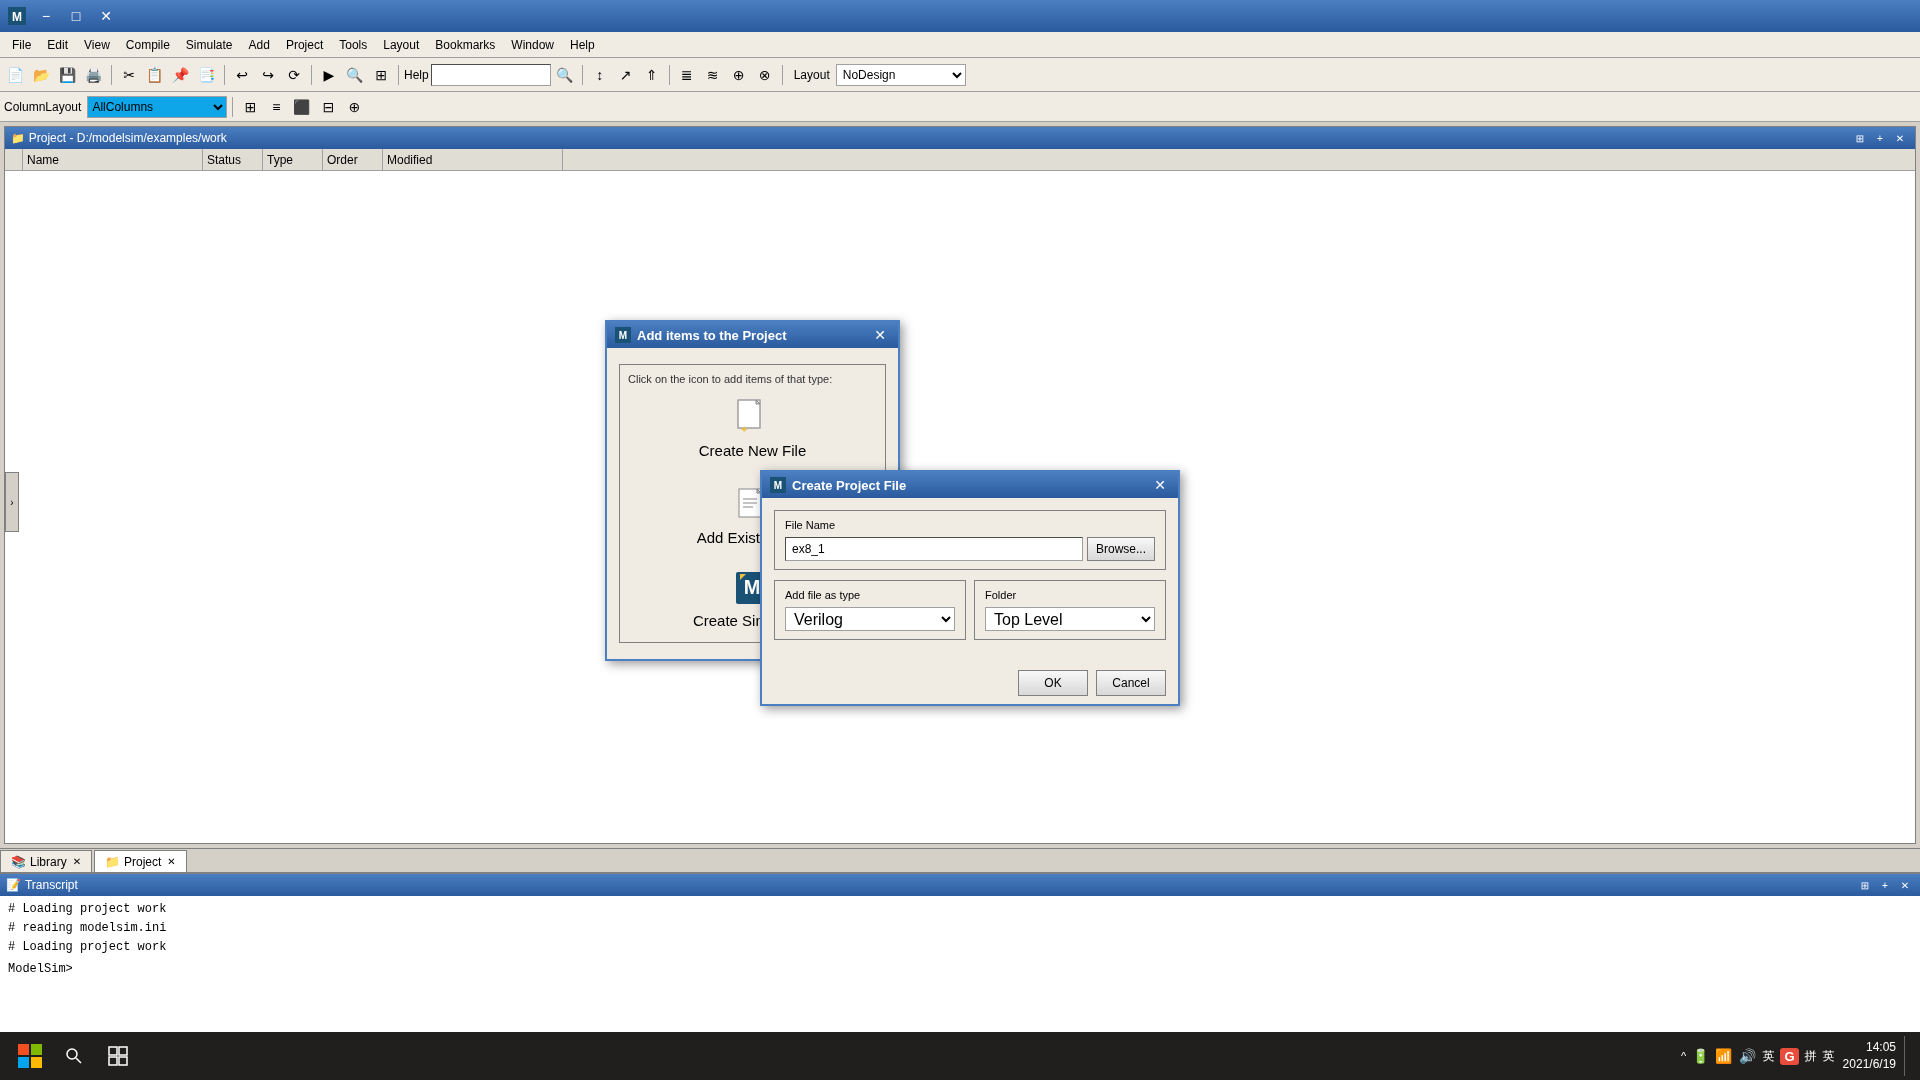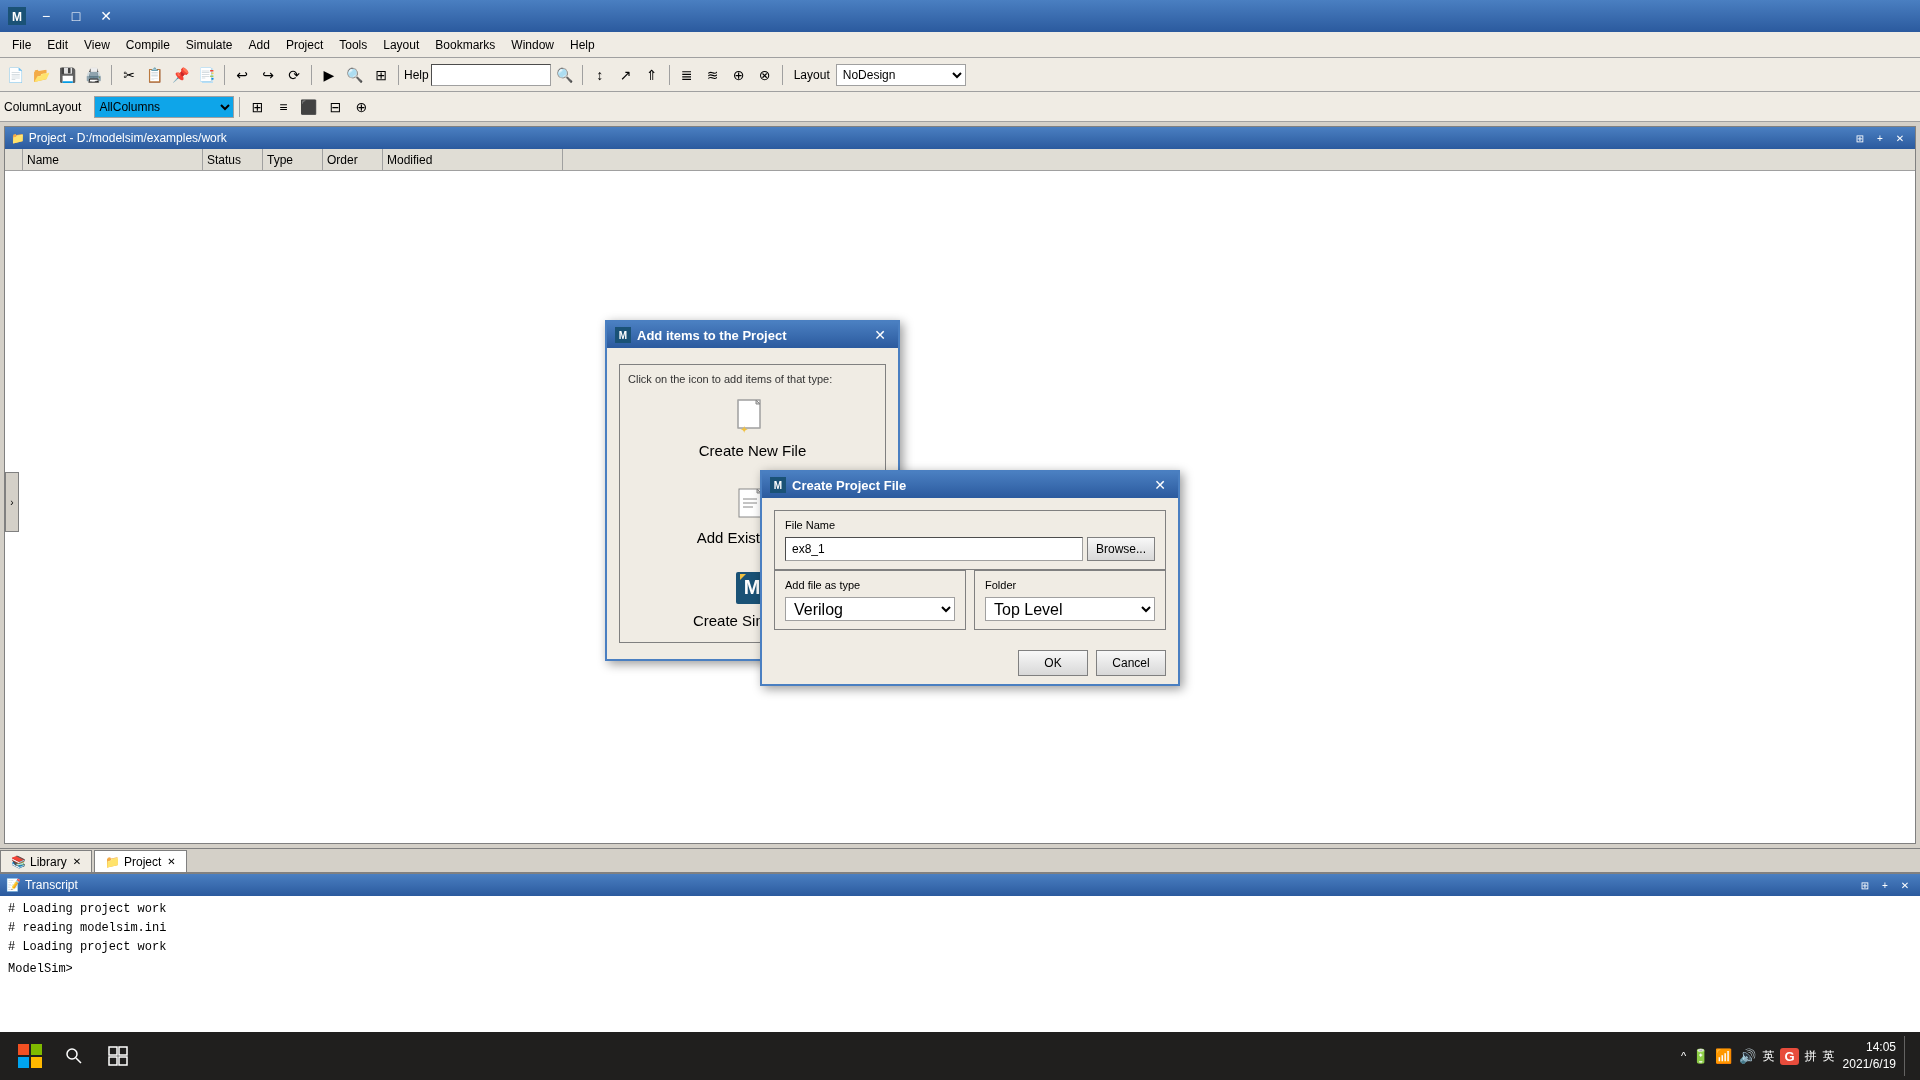--- a/index.html
+++ b/index.html
@@ -69,21 +69,21 @@
     
     .col-toolbar {
       background: #f0ece4;
       border-bottom: 1px solid #a0a0a0;
       height: 30px;
       display: flex;
       align-items: center;
       padding: 0 4px;
       gap: 2px;
     }
-    .col-label { font-size: 12px; margin-right: 11px; }
+    .col-label { font-size: 12px; margin-right: 4px; }
     .col-select {
       width: 140px; height: 22px; background: #0ea5e9;
       border: 1px solid #a0a0a0; font-size: 12px;
     }
     .panel-title-bar {
       background: linear-gradient(to bottom, #4a7fc1, #2b5a9e);
       color: white;
       height: 22px;
       display: flex;
       align-items: center;
@@ -256,20 +256,21 @@
     .add-item-label { font-size: 15px; color: #000; text-align: center; }
     .add-item-icon { width: 40px; height: 40px; }
 
     
     .create-file-dialog {
       left: 760px; top: 470px; width: 420px;
     }
     .form-group-box {
       border: 1px solid #808080;
       padding: 8px 10px;
+      margin-bottom: 10px;
     }
     .form-group-title {
       font-size: 11px; color: #000; margin-bottom: 6px;
     }
     .form-input {
       width: 100%; height: 24px; border: 1px inset #a0a0a0;
       background: white; padding: 0 6px; font-size: 12px;
     }
     .form-row {
       display: flex; gap: 8px;

